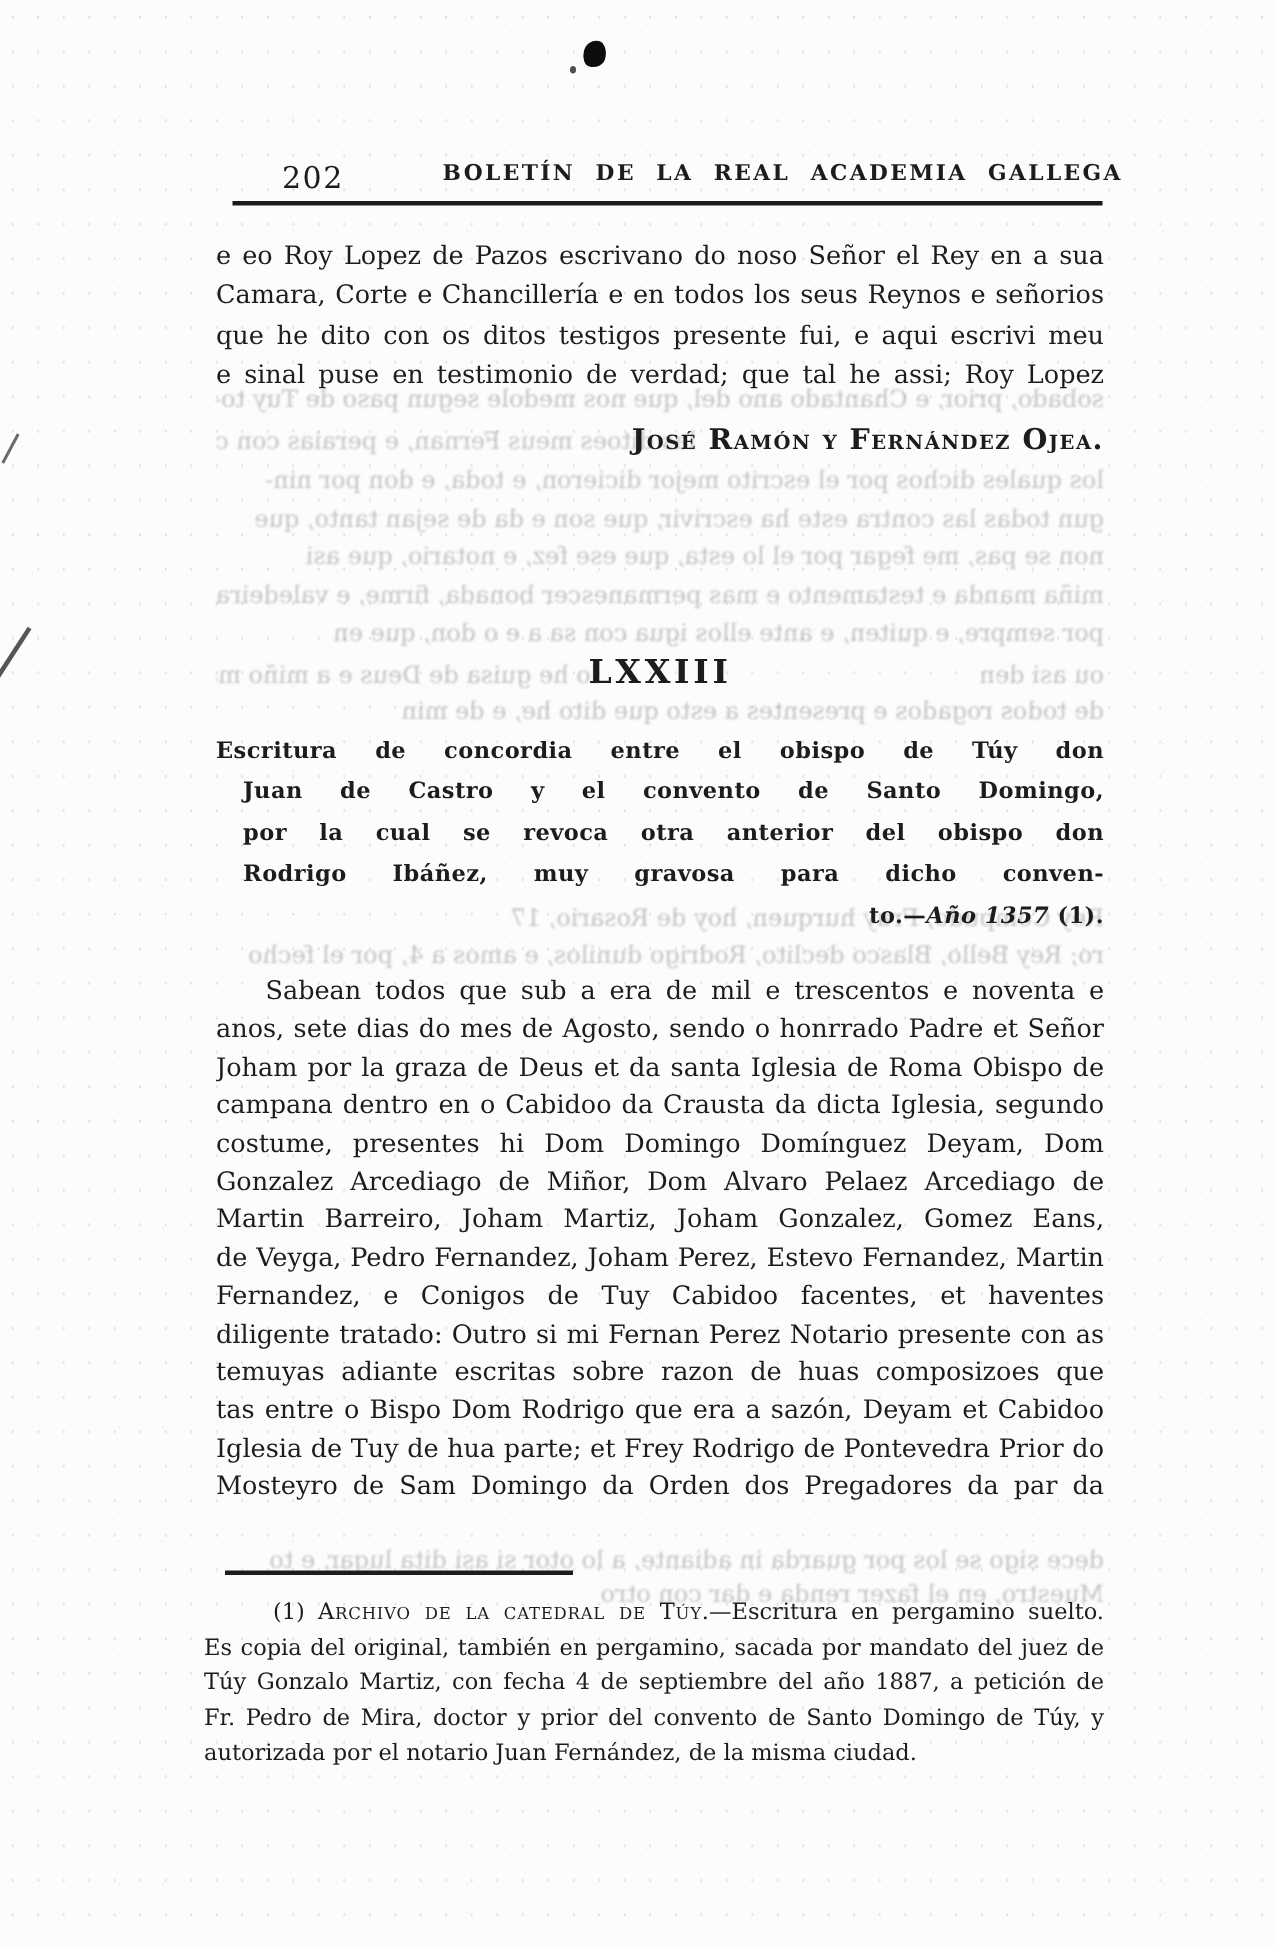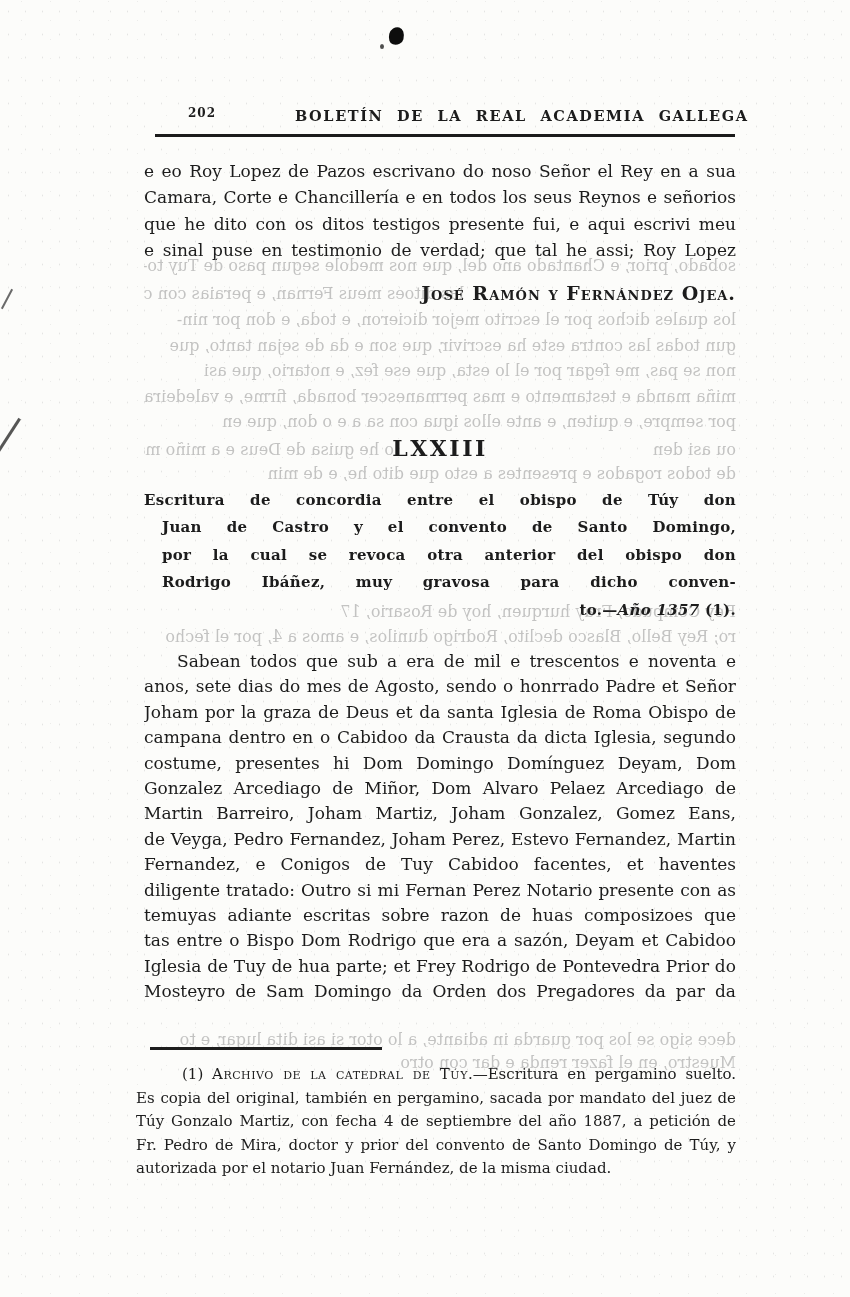--- a/index.html
+++ b/index.html
@@ -9,21 +9,21 @@
     background-image:
       radial-gradient(rgba(20,20,20,0.10) 0.6px, transparent 0.8px),
       radial-gradient(rgba(20,20,20,0.07) 0.5px, transparent 0.7px);
     background-size:17px 23px, 29px 19px;
     background-position:0 0, 7px 11px;
     font-family:"DejaVu Serif","Liberation Serif",serif;
     color:#1c1c1c;
   }
   .abs{position:absolute;}
   
-  .pagenum{top:106px;left:188px;font-size:12px;font-weight:bold;letter-spacing:1px;}
+  .pagenum{top:106px;left:188px;font-size:20px;font-weight:normal;letter-spacing:1px;}
   .header-title{top:107px;left:295px;font-size:14.5px;font-weight:bold;letter-spacing:1.6px;word-spacing:7px;white-space:nowrap;}
   .header-rule{top:134px;left:155px;width:580px;height:3px;background:#1b1b1b;}
   
   .col{left:144px;width:592px;}
   .tl{font-size:17px;line-height:26.3px;white-space:nowrap;text-align:justify;}
   .tl.j{white-space:normal;text-align:justify;text-align-last:justify;overflow:hidden;height:26.3px;}
   .para1{top:158px;}
   .body-block{top:649px;}
   .body-block .tl.j{height:25.4px;line-height:25.4px;}
   .indent{text-indent:33px;}

